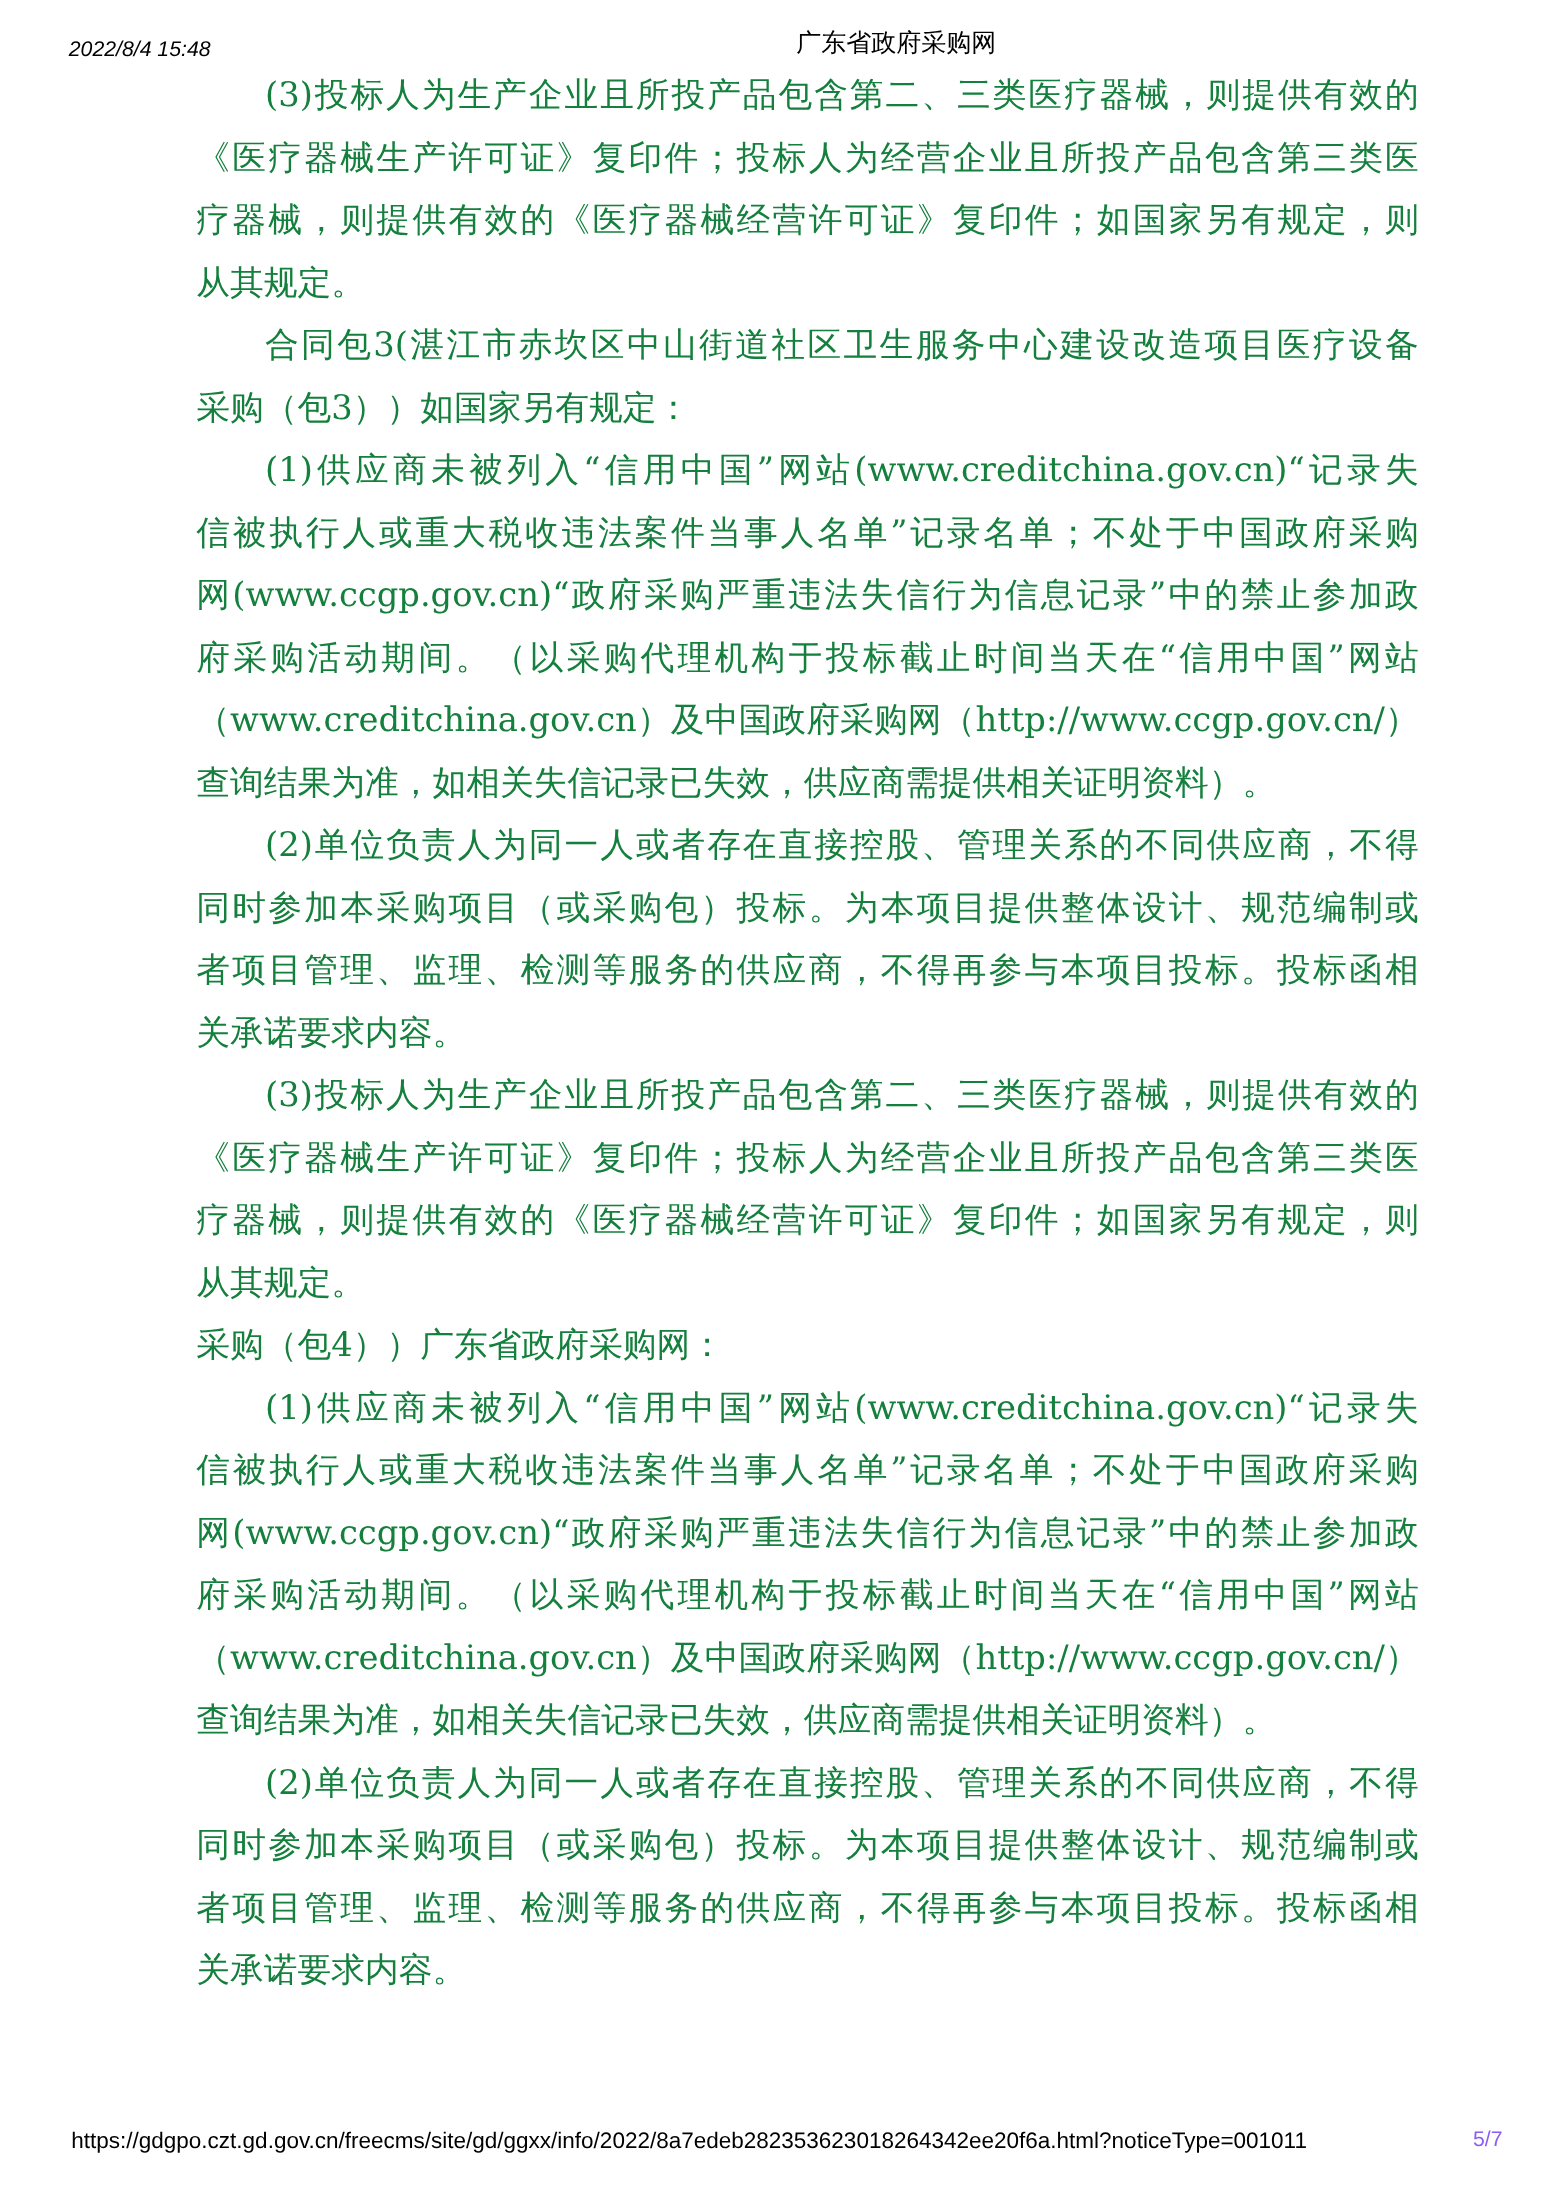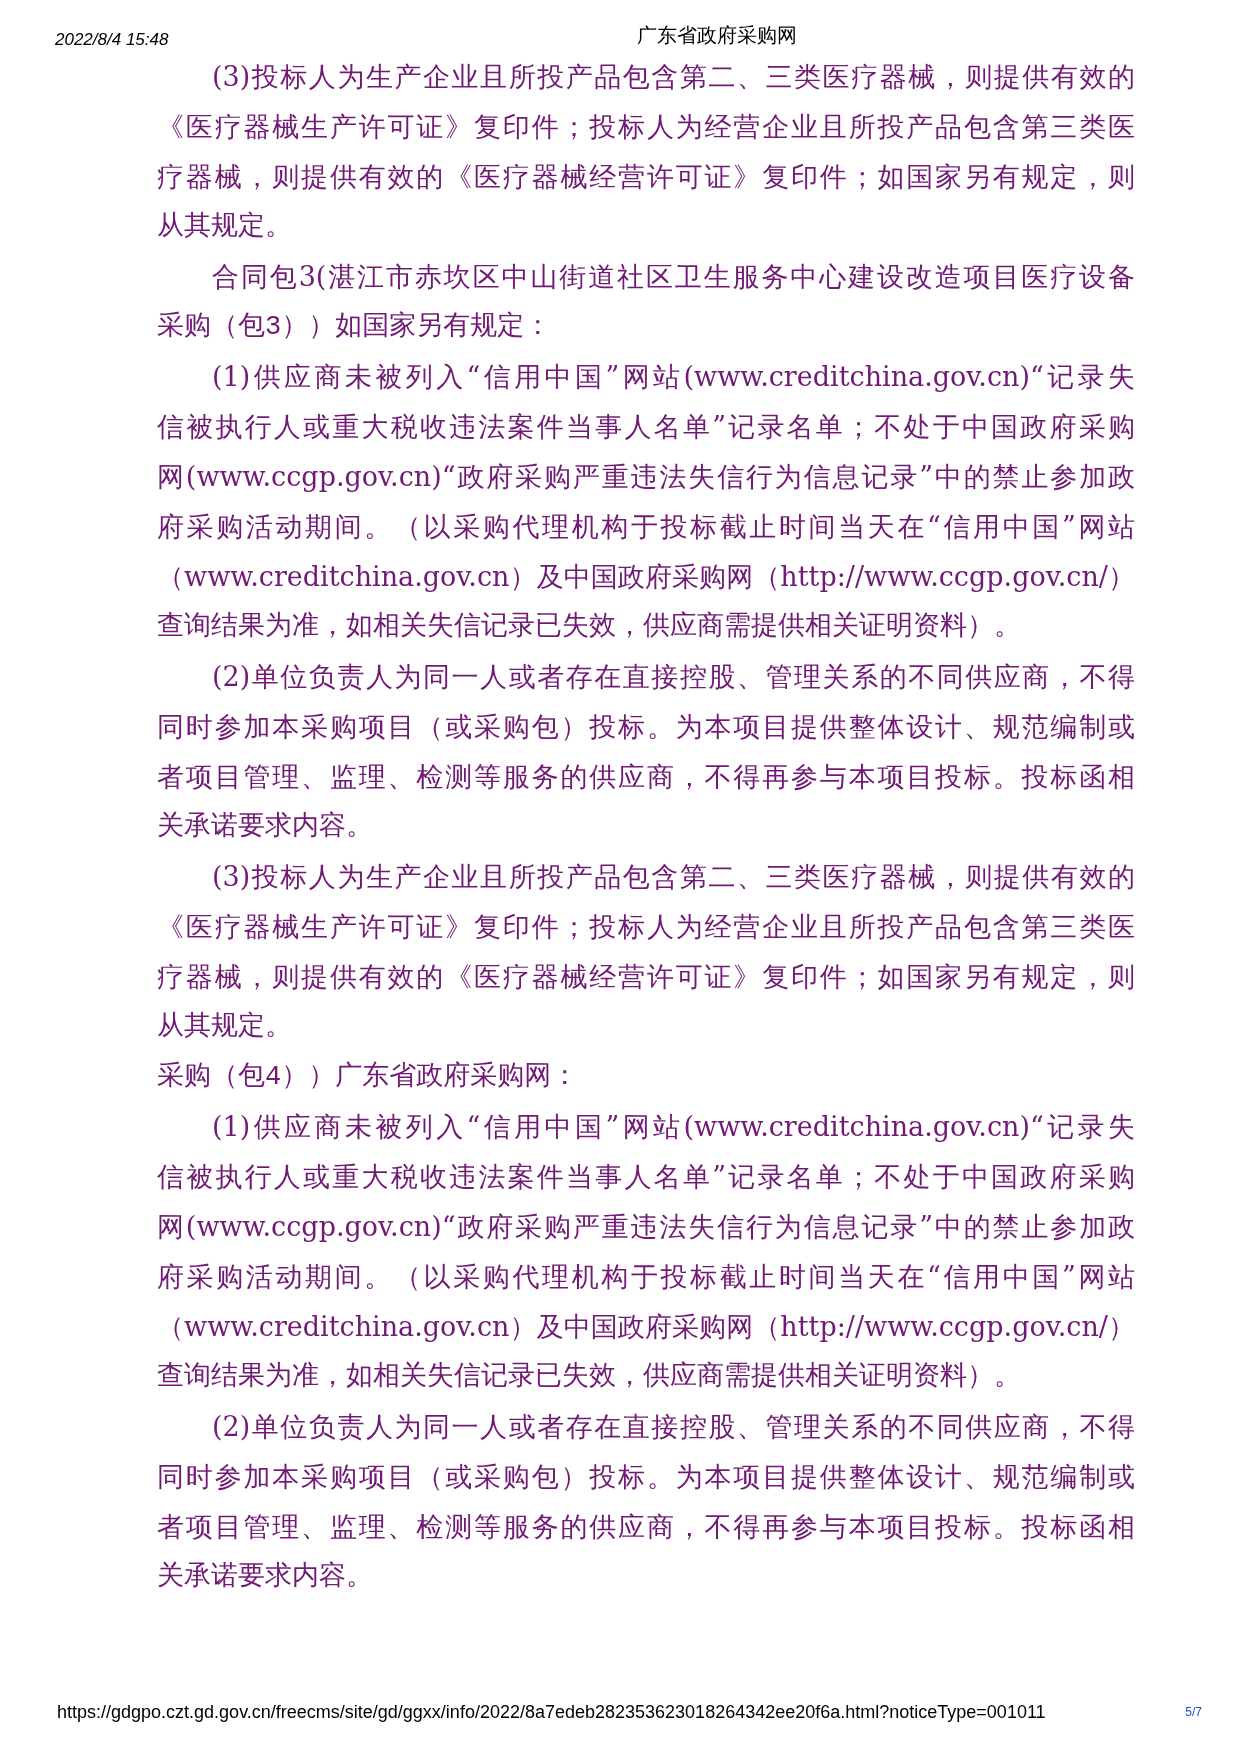--- a/index.html
+++ b/index.html
@@ -39,56 +39,55 @@
   }
   
   .doc {
     position: absolute;
     left: 157px;
     top: 52px;
     width: 978px;
     font-family: "DejaVu Serif", "Liberation Serif", serif;
     font-size: 27px;
     font-weight: 400;
-    color: #701a75;
+    color: #15803d;
   }
   .ln {
     height: 50px;
     line-height: 50px;
     overflow: hidden;
     text-align: justify;
     text-align-last: justify;
   }
   .ln.ind {
     text-indent: 55px;
   }
   .ln.end {
     text-align: right;
     text-align-last: left;
-    font-family: Liberation Mono, monospace;
   }
   
   .ftr-url {
     position: absolute;
     left: 57px;
     top: 1702px;
     font-family: "Liberation Sans", sans-serif;
     font-size: 18px;
     line-height: 20px;
     color: #000;
     white-space: nowrap;
   }
   .ftr-page {
     position: absolute;
     right: 38px;
     top: 1702px;
     font-family: "Liberation Sans", sans-serif;
-    font-size: 12px;
+    font-size: 17px;
     line-height: 20px;
-    color: #1d4ed8;
+    color: #8b5cf6;
     white-space: nowrap;
   }
 </style>
 </head>
 <body>
 
 <div class="page">
 
   <div class="hdr-time">2022/8/4 15:48</div>
   <div class="hdr-title">广东省政府采购网</div>

